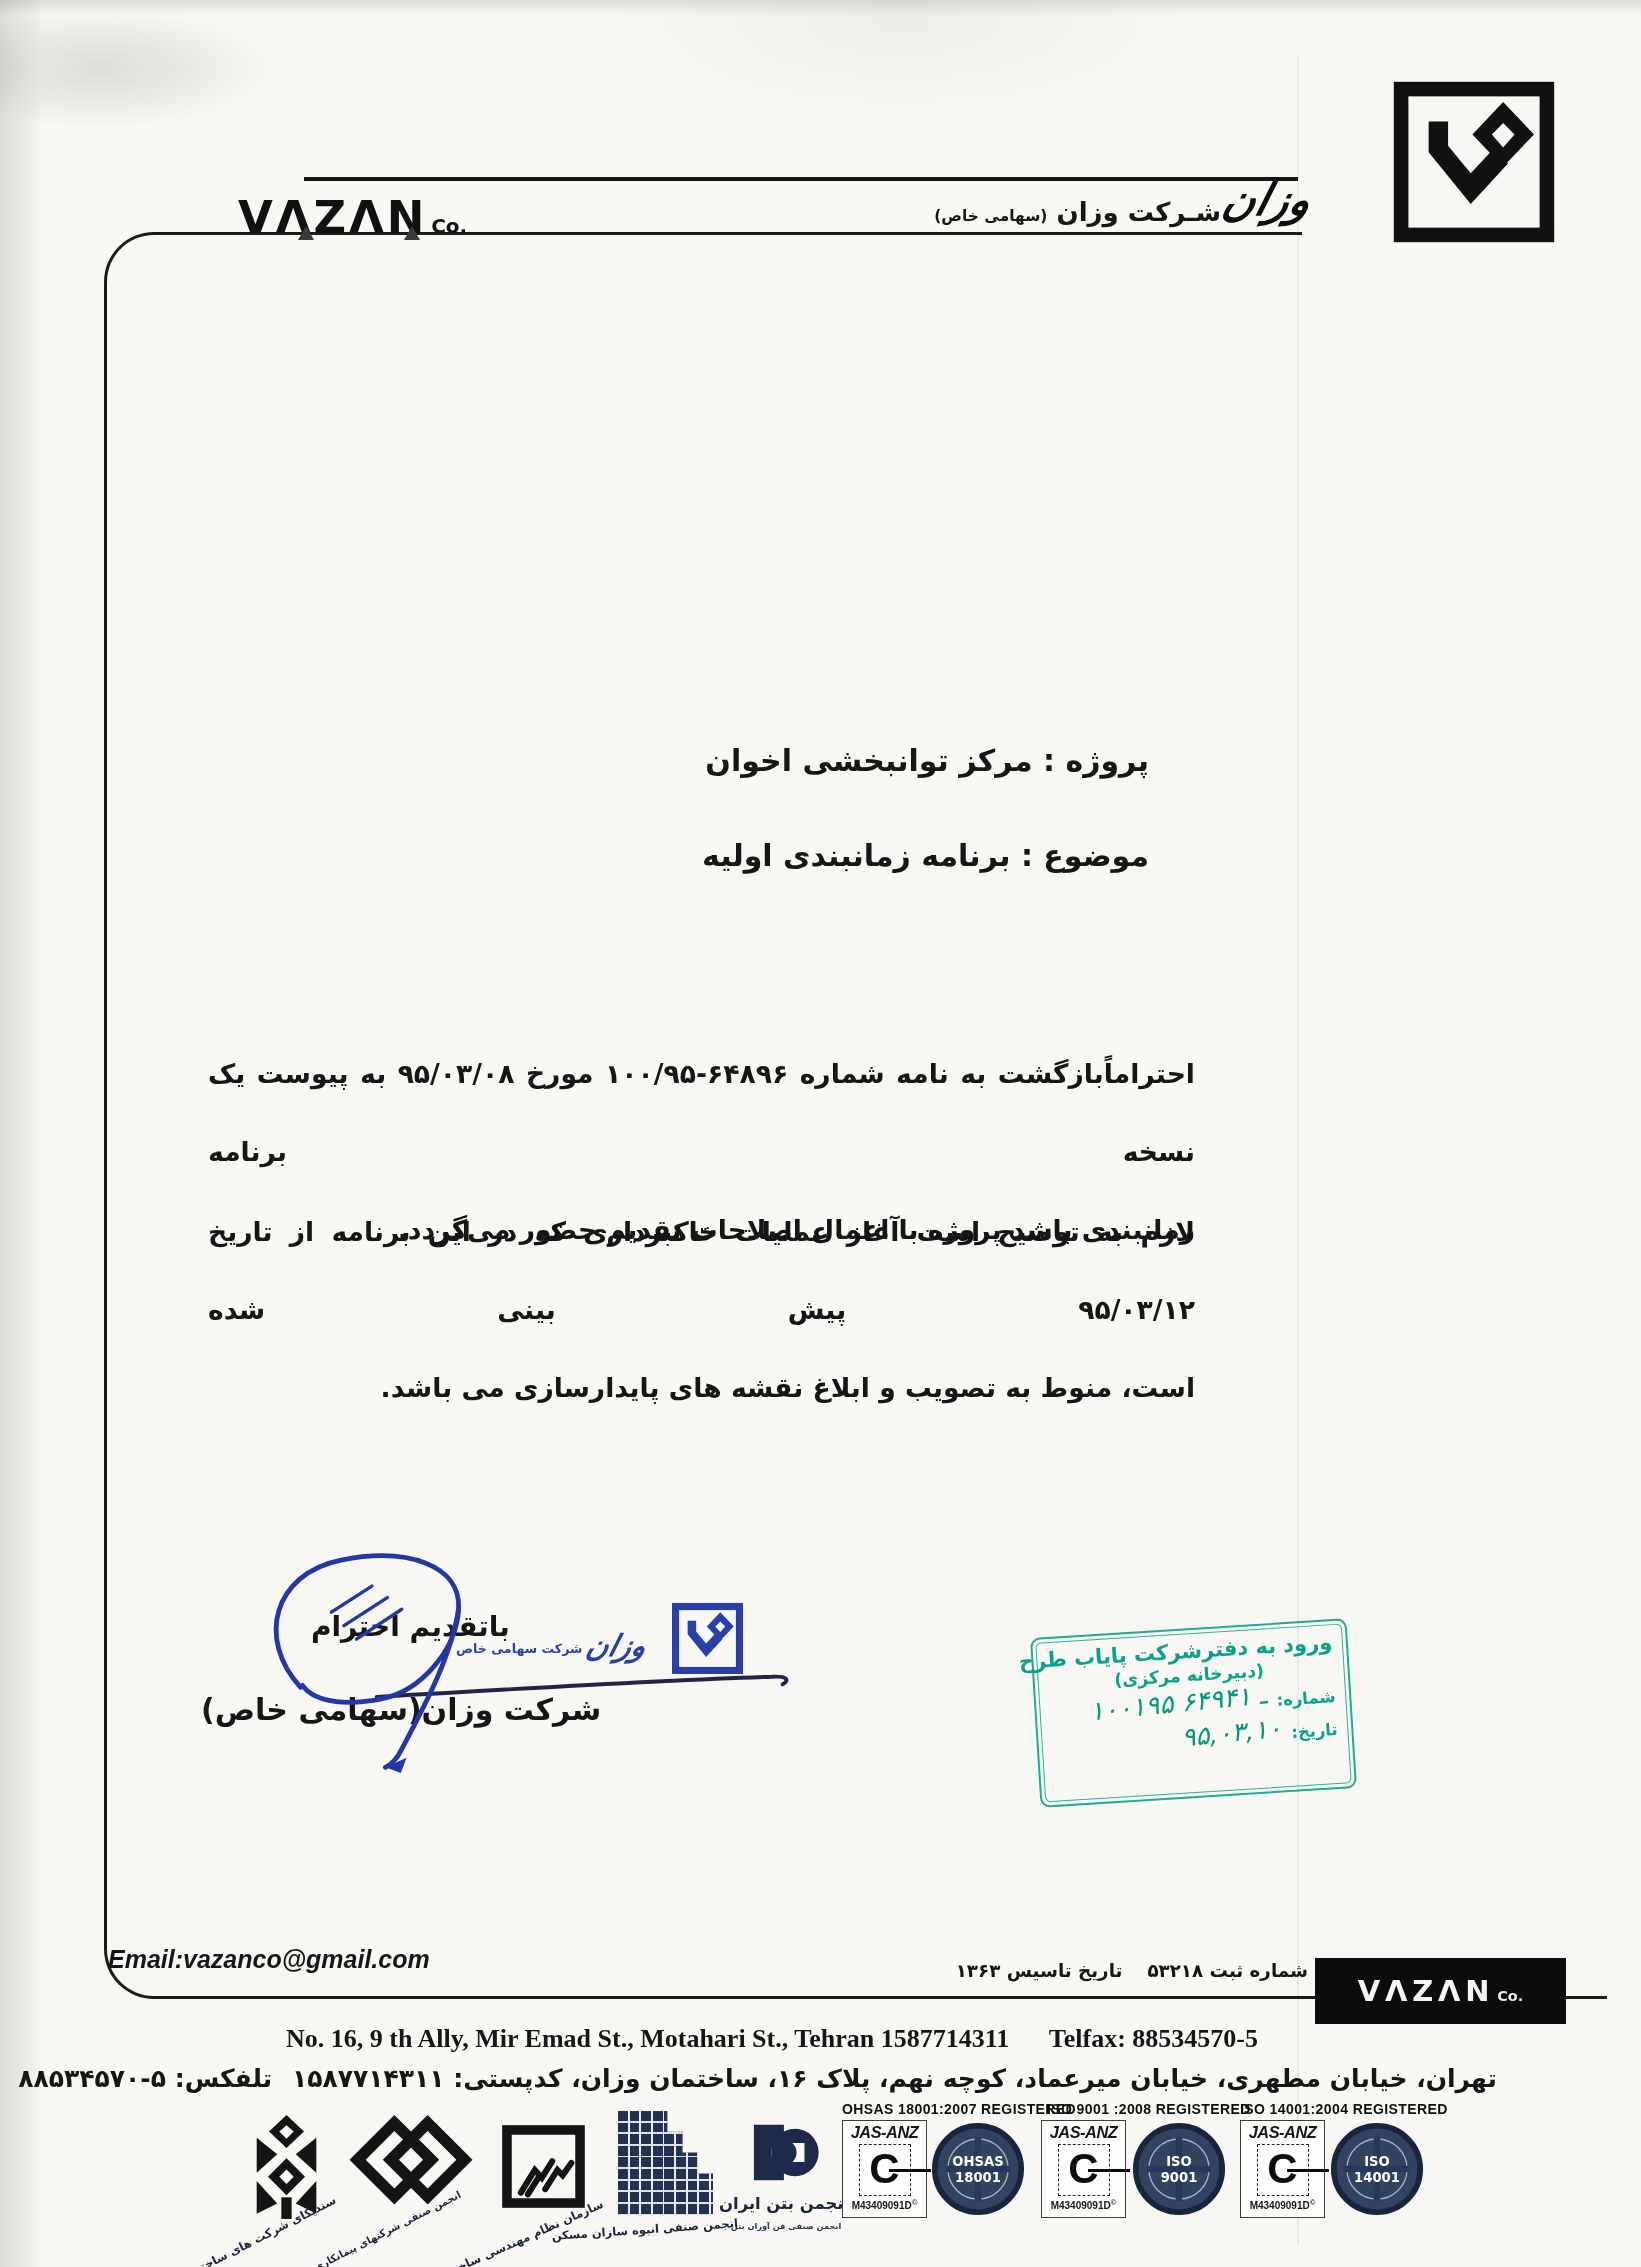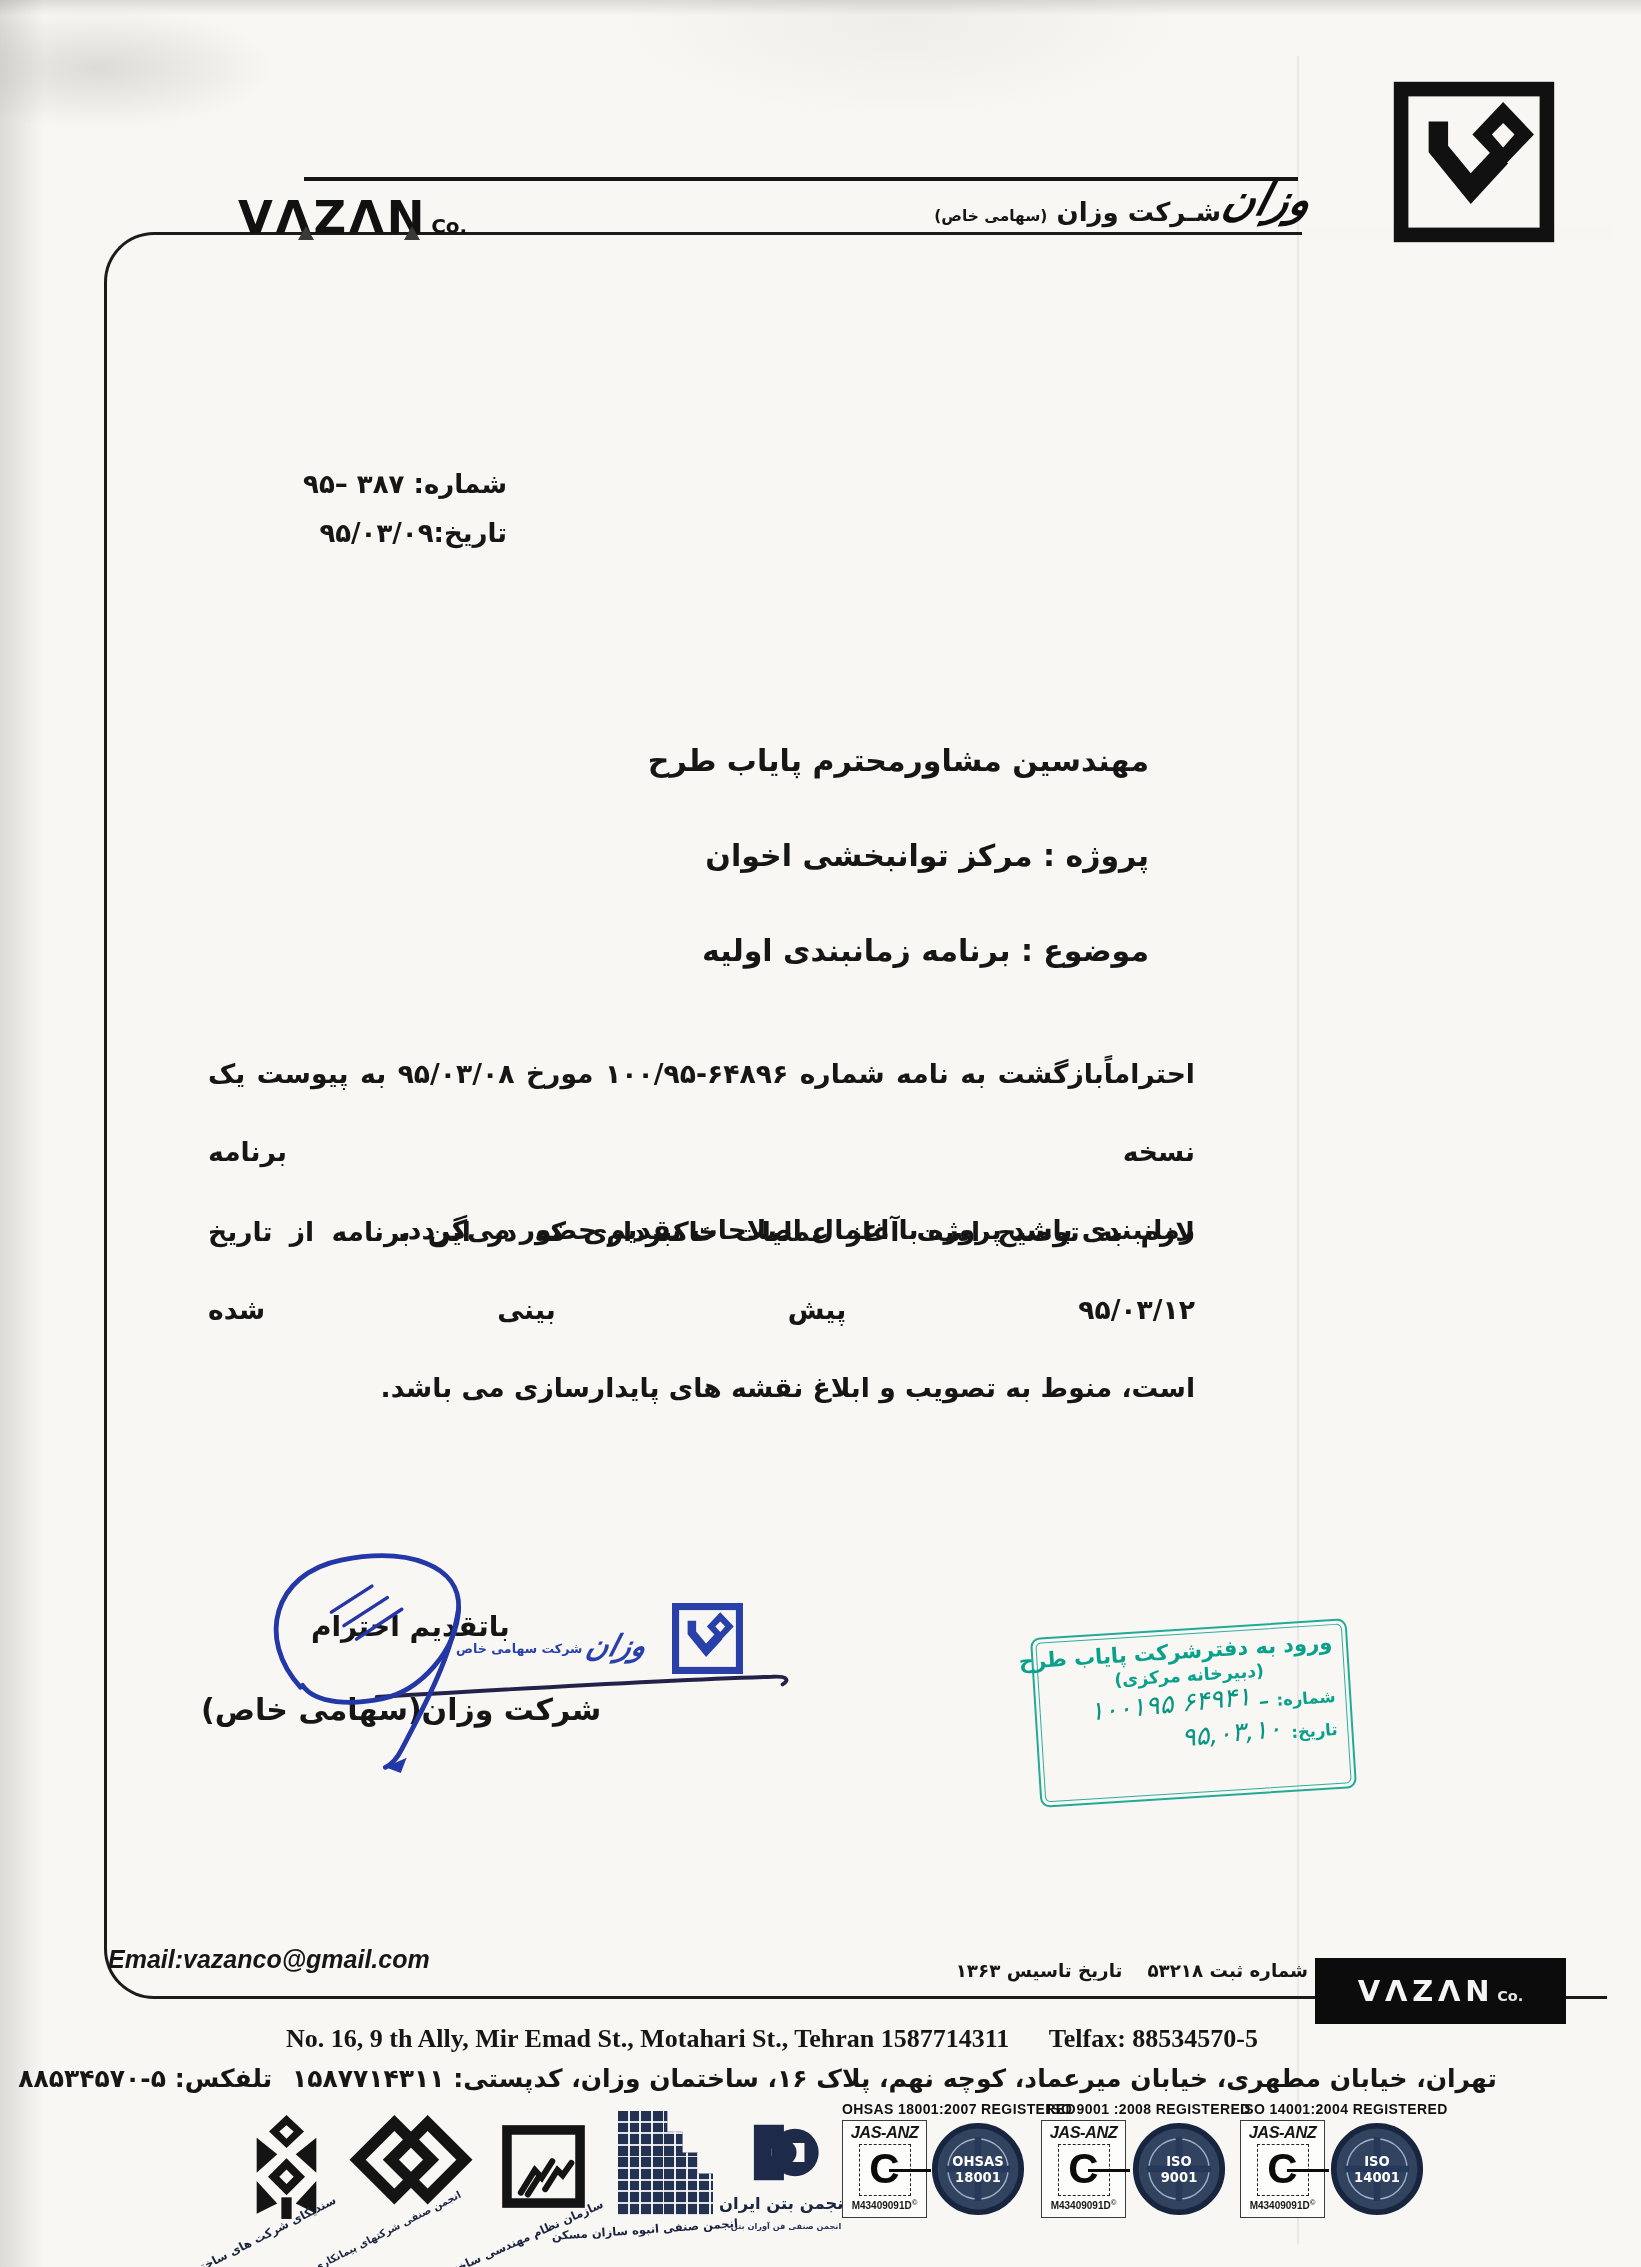--- a/index.html
+++ b/index.html
@@ -159,32 +159,22 @@
   </div>
 
   <div class="abs wordmark-fa fa">وزان</div>
 
   <svg class="abs logo-square" viewBox="0 0 100 100">
     <rect x="5" y="5" width="90" height="90" fill="none" stroke="#111" stroke-width="9"></rect>
     <path d="M68 13 L87 33 L68 53 L49 33 Z M68 26 L75 33 L68 41 L61 33 Z" fill="#111" fill-rule="evenodd"></path>
     <path d="M22 25 L34 25 L34 40 L48 57 L62 42 L71 51 L48 76 L22 44 Z" fill="#111"></path>
   </svg>
 
-  <div class="abs meta fa">
-    <div class="row">
-      <span>شماره:</span>
-      <span>۳۸۷ –۹۵</span>
-    </div>
-    <div class="row">
-      <span>تاریخ:</span><span>۹۵/۰۳/۰۹</span>
-    </div>
-  </div>
 
   <div class="abs recipient fa">
-    <div>مهندسین مشاورمحترم پایاب طرح</div>
     <div>پروژه : مرکز توانبخشی اخوان</div>
     <div>موضوع : برنامه زمانبندی اولیه</div>
   </div>
 
   <div class="abs bodyblock p1 fa">
     <div class="bl-full">احتراماًبازگشت به نامه شماره ۶۴۸۹۶-۱۰۰/۹۵ مورخ ۹۵/۰۳/۰۸ به پیوست یک نسخه برنامه</div>
     <div class="bl-last">زمانبندی باشد پروژه با اعمال اصلاحات تقدیم حضور می‌گردد.</div>
   </div>
   <div class="abs bodyblock p2 fa">
     <div class="bl-full">لازم به توضیح است آغاز عملیات خاکبرداری که در این برنامه از تاریخ ۹۵/۰۳/۱۲ پیش بینی شده</div>

